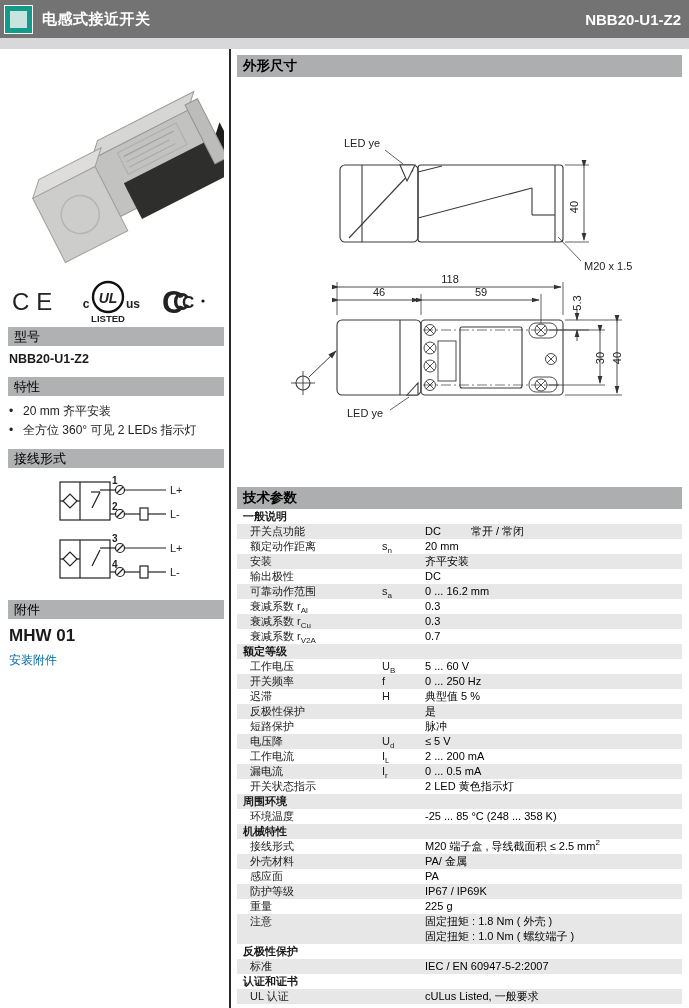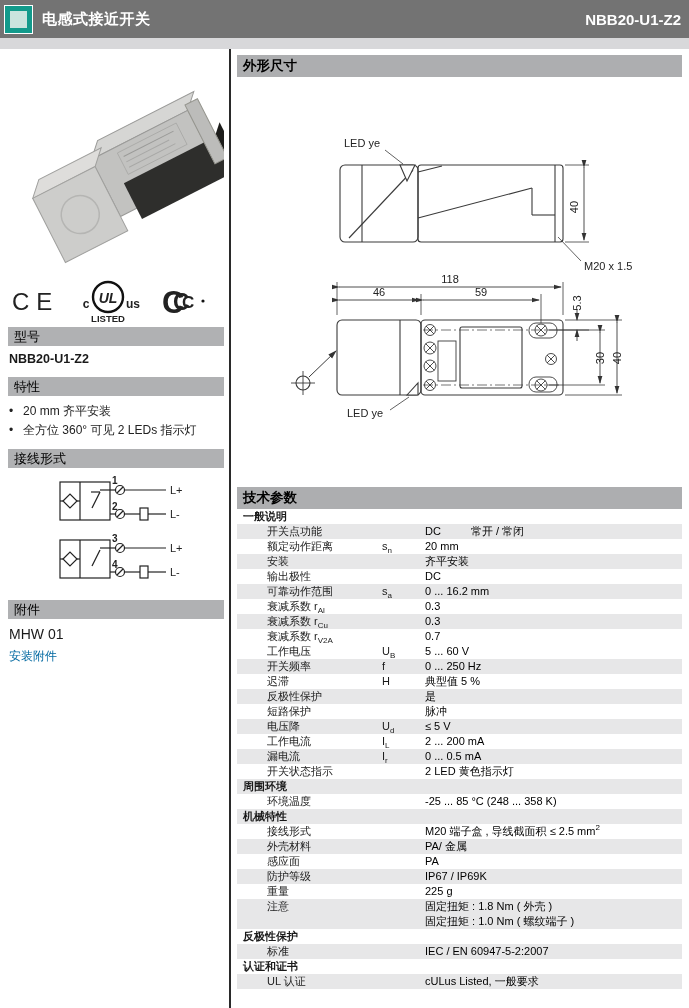--- a/index.html
+++ b/index.html
@@ -20,33 +20,33 @@
   .left-col{position:absolute;left:8px;top:55px;width:216px;}
   .secbar{background:#b0b1b3;color:#000;font-weight:normal;font-size:13px;height:19px;line-height:19px;padding-left:6px;}
   .product-photo{display:block;}
   .cert-row{height:38px;display:flex;align-items:center;justify-content:space-between;padding:0 4px;margin-bottom:6px;}
   .ce-text{font-size:24px;letter-spacing:7px;color:#222;}
   .model-value{font-weight:bold;font-size:12.5px;margin:6px 0 11px 1px;}
   .feature-list{margin:6px 0 9px 1px;}
   .feature-item{font-size:12px;line-height:19px;color:#222;display:flex;}
   .bullet{width:14px;}
   .wiring-diagram{display:block;margin-top:4px;}
-  .acc-model{font-weight:normal;font-size:14px;margin:7px 0 0 1px;}
+  .acc-model{font-weight:bold;font-size:17px;margin:7px 0 0 1px;}
   .acc-desc{font-size:12px;margin:6px 0 16px 1px;color:#0369a1;}
 
   
   .right-col{position:absolute;left:237px;top:55px;width:445px;}
   .secbar-lg{background:#adaeb0;color:#000000;font-weight:bold;font-size:13.5px;height:22px;line-height:22px;padding-left:6px;}
   .dimension-drawing{display:block;background:#fff;}
 
   
   .trow{display:grid;grid-template-columns:145px 43px 1fr;min-height:15px;line-height:15px;font-size:11px;}
   .trow.shade{background:#e7e7e8;}
   .tsec{display:block;font-weight:bold;padding-left:6px;}
-  .tlabel{padding-left:30px;color:#222;}
+  .tlabel{padding-left:13px;color:#222;}
   .tsym{color:#1a1a1a;}
   .tval{color:#000;}
   .tval2{margin-left:30px;}
   sub{font-size:8px;line-height:0;}
   sup{font-size:8px;line-height:0;}
 
   svg text{font-family:"Liberation Sans",sans-serif;fill:#222;}
   .dimtxt{font-size:11px;}
   .lbltxt{font-size:11px;}
 </style>
@@ -309,20 +309,21 @@
       <div class="trow shade">
         <span class="tlabel">衰减系数 r<sub>Cu</sub></span>
         <span class="tsym"></span>
         <span class="tval"><span>0.3</span></span>
       </div>
       <div class="trow">
         <span class="tlabel">衰减系数 r<sub>V2A</sub></span>
         <span class="tsym"></span>
         <span class="tval"><span>0.7</span></span>
       </div>
+      <div class="trow shade tsec">额定等级</div>
       <div class="trow">
         <span class="tlabel">工作电压</span>
         <span class="tsym">U<sub>B</sub></span>
         <span class="tval"><span>5 ... 60 V</span></span>
       </div>
       <div class="trow shade">
         <span class="tlabel">开关频率</span>
         <span class="tsym">f</span>
         <span class="tval"><span>0 ... 250 Hz</span></span>
       </div>

